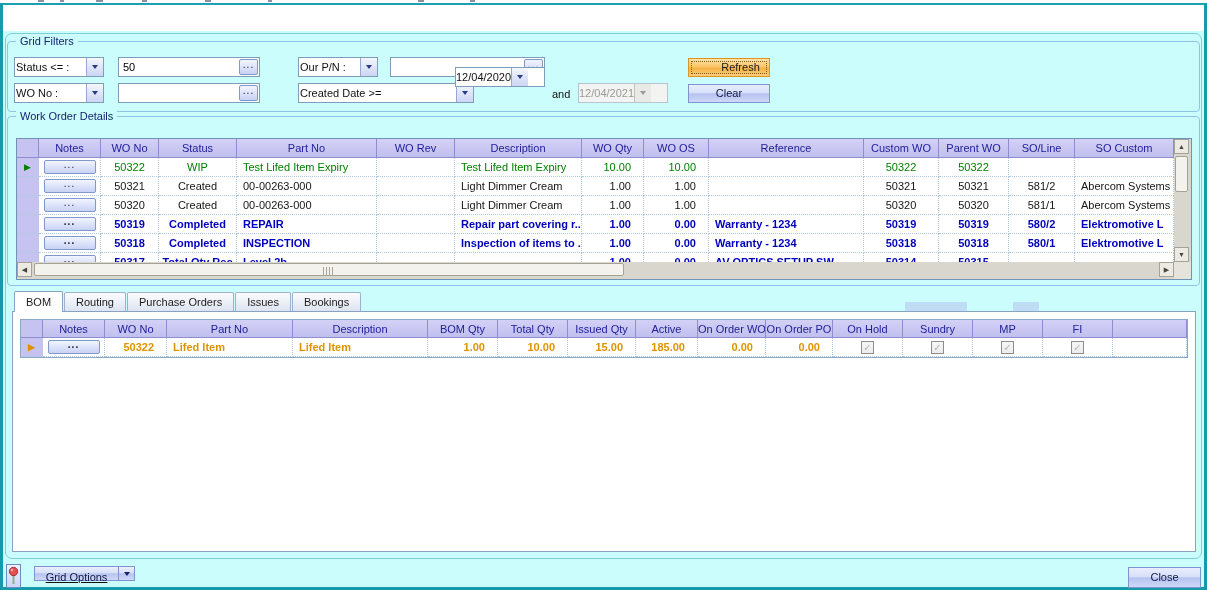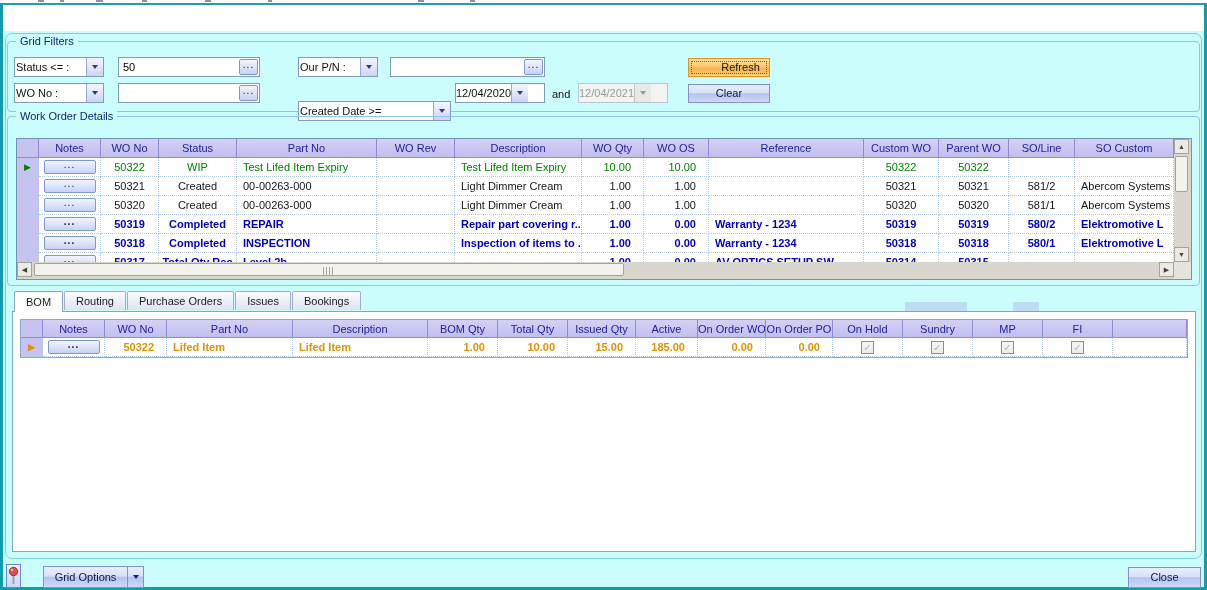--- a/index.html
+++ b/index.html
@@ -67,37 +67,37 @@
 
   
   .vscroll { position:absolute; right:0; top:0; width:17px; height:123px; background:#d9d6ce; }
   .hscroll { position:absolute; left:0; bottom:0; width:1157px; height:17px; background:#d9d6ce; }
   .sb-btn { position:absolute; background:#edeae3; border:1px solid #a5a298; color:#46453f; font-size:7px; text-align:center; }
   .sb-thumb { position:absolute; background:#f4f2ec; border:1px solid #a5a298; border-radius:2px; }
   .h-grip { position:absolute; left:50%; top:3px; width:12px; height:9px; margin-left:-6px; background:repeating-linear-gradient(90deg,#a9a69c 0 1px,transparent 1px 3px); }
   .sb-corner { position:absolute; right:0; bottom:0; width:17px; height:17px; background:#e6e3dc; }
 
   
-  .tabstrip { position:absolute; left:14px; top:291px; display:flex; align-items:flex-start; height:21px; }
+  .tabstrip { position:absolute; left:14px; top:291px; display:flex; align-items:center; height:21px; }
   .tab { height:19px; line-height:18px; padding:0 11px; background:linear-gradient(#fbfcfe,#dde4f1); border:1px solid #9fb0ca; border-bottom:none; border-radius:2px 2px 0 0; margin-right:1px; color:#1c1c1c; }
   .tab.selected { height:21px; line-height:20px; background:#fff; border:1px solid #8aa2c2; border-bottom:none; position:relative; z-index:3; }
   .tabpage { position:absolute; left:12px; top:311px; width:1184px; height:241px; background:#fff; border:1px solid #8aa2c2; }
 
   
   .bom-grid { position:absolute; left:20px; top:319px; width:1168px; border:1px solid #8aa8c8; background:#fff; }
   table.bgrid { border-collapse:separate; border-spacing:0; table-layout:fixed; width:1166px; font-size:11px; }
   table.bgrid th { height:18px; background:linear-gradient(#d3d1f6,#c1bfee); color:#21219a; font-weight:normal; border-right:1px solid #8f8dd2; border-bottom:1px solid #8f8dd2; overflow:hidden; white-space:nowrap; }
   table.bgrid td { height:19px; border-right:1px dotted #aecae3; border-bottom:1px dotted #aecae3; overflow:hidden; white-space:nowrap; background:#fff; color:#e09300; font-weight:bold; }
   .cb { display:inline-block; width:13px; height:13px; border:1px solid #8e8e8e; background:linear-gradient(#f6f6f6,#ececec); text-align:center; line-height:11px; font-size:10px; color:#b3b3b3; font-weight:normal; }
 
   .ghost { position:absolute; height:9px; background:rgba(178,188,238,0.5); border-radius:1px; }
 
   
   .pin-btn { position:absolute; left:6px; top:564px; width:15px; height:24px; border:1px solid #6a8cc8; background:linear-gradient(#eef2fe,#ccd6f6); display:flex; align-items:center; justify-content:center; }
-  .gridopt { position:absolute; left:43px; top:566px; height:22px; display:flex; }
+  .gridopt { position:absolute; left:34px; top:566px; height:15px; display:flex;text-decoration:underline; }
   .gridopt .main { width:84px; line-height:20px; border-right:none; }
   .gridopt .arrow { width:17px; display:flex; align-items:center; justify-content:center; }
   .gridopt .arrow b { width:0; height:0; border-left:3.5px solid transparent; border-right:3.5px solid transparent; border-top:4px solid #16246e; }
   .btn-close { position:absolute; left:1128px; top:567px; width:73px; height:21px; line-height:19px; }
 </style>
 </head>
 <body>
 
 <div class="window">
 
@@ -152,27 +152,27 @@
   <div class="combo" style="left:14px;top:83px;width:90px">
     <span class="lab">WO No :</span>
     <span class="drop-btn">
         <b></b>
       </span>
   </div>
   <div class="txtbox" style="left:118px;top:83px;width:142px">
     <input value="" style="">
     <span class="dots-btn">...</span>
   </div>
-  <div class="combo" style="left:298px;top:101px;width:153px">
+  <div class="combo" style="left:298px;top:83px;width:176px">
     <span class="lab">Created Date &gt;=</span>
     <span class="drop-btn">
         <b></b>
       </span>
   </div>
-  <div class="datebox" style="left:455px;top:83px;width:90px">
+  <div class="datebox" style="left:455px;top:67px;width:90px">
     <span class="lab">12/04/2020</span>
     <span class="drop-btn">
         <b></b>
       </span>
   </div>
   <span class="and-lab" style="left:552px;top:88px">and</span>
   <div class="datebox disabled" style="left:578px;top:83px;width:90px">
     <span class="lab">12/04/2021</span>
     <span class="drop-btn">
         <b></b>

